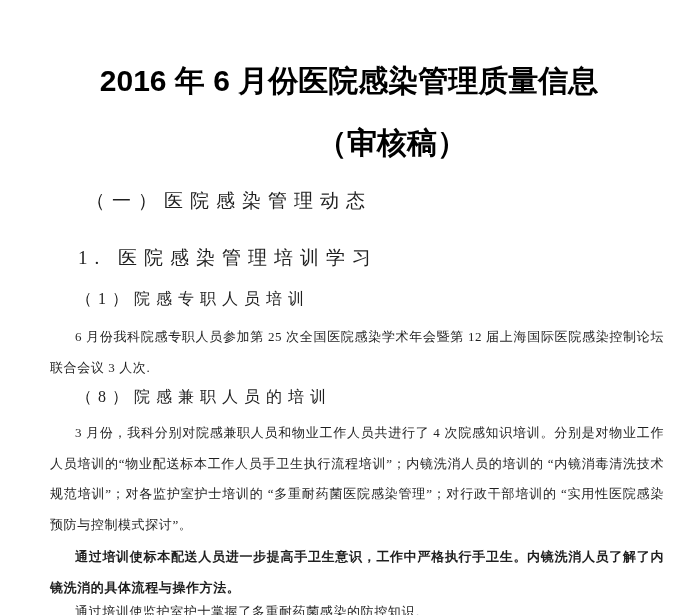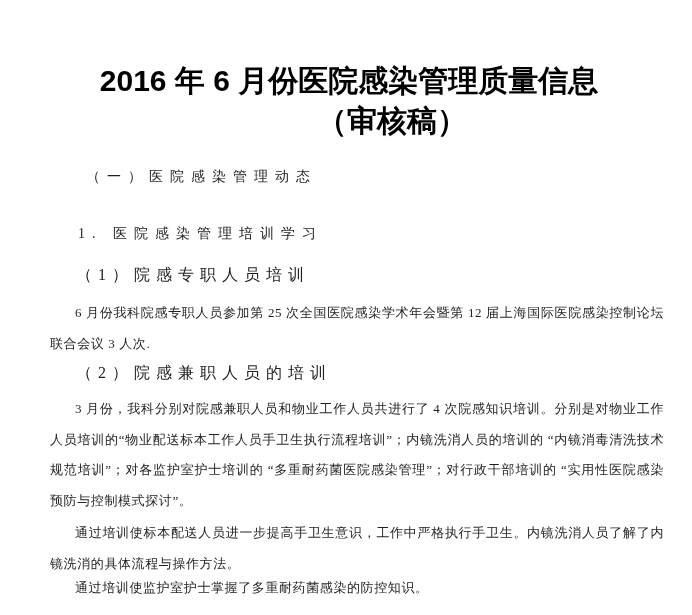--- a/index.html
+++ b/index.html
@@ -25,25 +25,25 @@
   .t1, .t2 {
     font-family: "Liberation Sans", "DejaVu Sans", sans-serif;
     font-weight: bold;
     color: #000000;
     font-size: 30px;
     line-height: 40px;
     white-space: nowrap;
     text-align: center;
   }
   .t1 { margin-top: 61px; padding-right: 16px; }
-  .t2 { padding-left: 70px; }
+  .t2 { margin-top: 24px; padding-left: 70px; font-family: Liberation Mono, monospace; }
 
   
   .h1, .h2 {
-    font-size: 14px;
+    font-size: 19px;
     line-height: 26px;
     letter-spacing: 7px;
     white-space: nowrap;
   }
   .h1 { margin-top: 23px; padding-left: 36px; }
   .h2 { margin-top: 31px; padding-left: 28px; }
   .h3, .h4 {
     font-size: 16px;
     line-height: 24px;
     letter-spacing: 6px;
@@ -56,42 +56,42 @@
   .p {
     font-size: 13px;
     line-height: 30.5px;
     letter-spacing: 0.6px;
     text-align: justify;
     text-indent: 25px;
     margin: 0;
   }
   .p1 { margin-top: 11px; }
   .p2 { margin-top: 9px; }
-  .p3 { margin-top: 2px; }
+  .p3 { margin-top: 2px; font-weight: bold; }
   .p4 { margin-top: -6px; } 
 </style>
 </head>
 <body>
 
 <div class="page">
   <div class="doc">
 
     <div class="t1">2016 年 6 月份医院感染管理质量信息</div>
 
     <div class="t2">（审核稿）</div>
 
     <div class="h1">（一）医院感染管理动态</div>
 
     <div class="h2">1. 医院感染管理培训学习</div>
 
     <div class="h3">（1）院感专职人员培训</div>
 
     <p class="p p1">6 月份我科院感专职人员参加第 25 次全国医院感染学术年会暨第 12 届上海国际医院感染控制论坛联合会议 3 人次.</p>
 
-    <div class="h4">（2）院感兼职人员的培训</div>
+    <div class="h4">（8）院感兼职人员的培训</div>
 
     <p class="p p2">3 月份，我科分别对院感兼职人员和物业工作人员共进行了 4 次院感知识培训。分别是对物业工作人员培训的“物业配送标本工作人员手卫生执行流程培训”；内镜洗消人员的培训的 “内镜消毒清洗技术规范培训”；对各监护室护士培训的 “多重耐药菌医院感染管理”；对行政干部培训的 “实用性医院感染预防与控制模式探讨”。</p>
 
     <p class="p p3">通过培训使标本配送人员进一步提高手卫生意识，工作中严格执行手卫生。内镜洗消人员了解了内镜洗消的具体流程与操作方法。</p>
 
     <p class="p p4">通过培训使监护室护士掌握了多重耐药菌感染的防控知识。</p>
 
   </div>
 </div>
 

